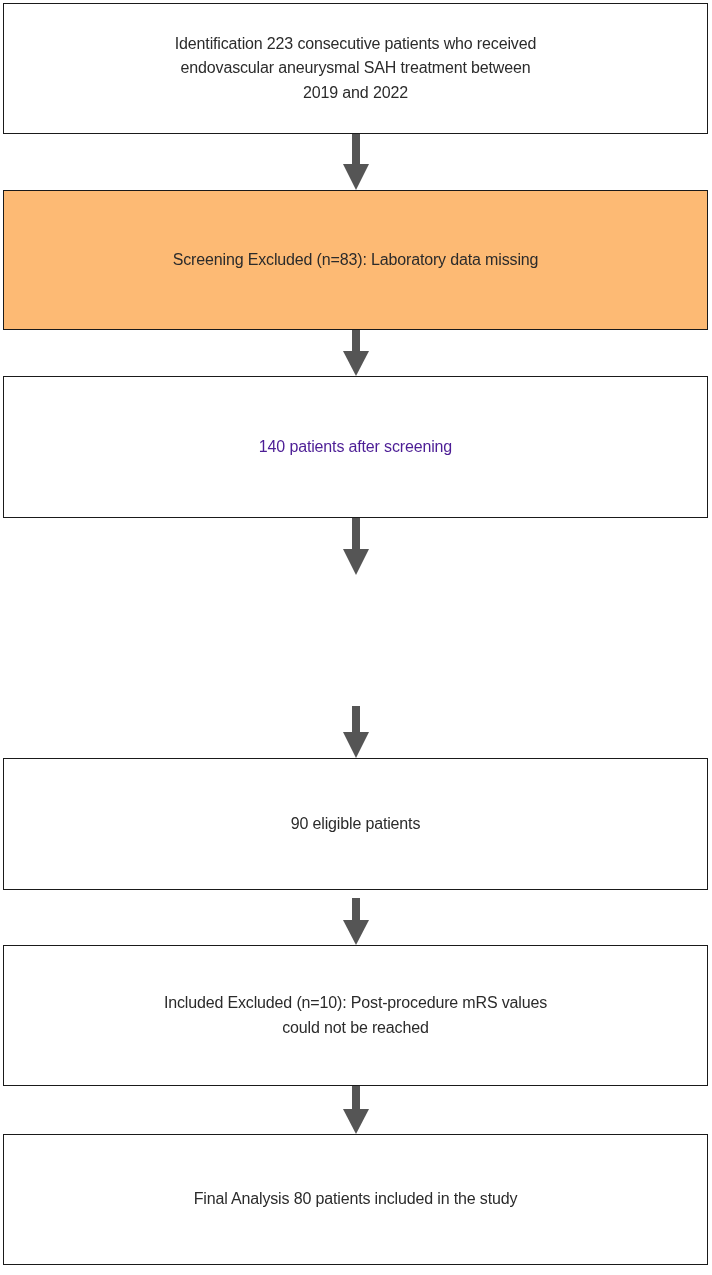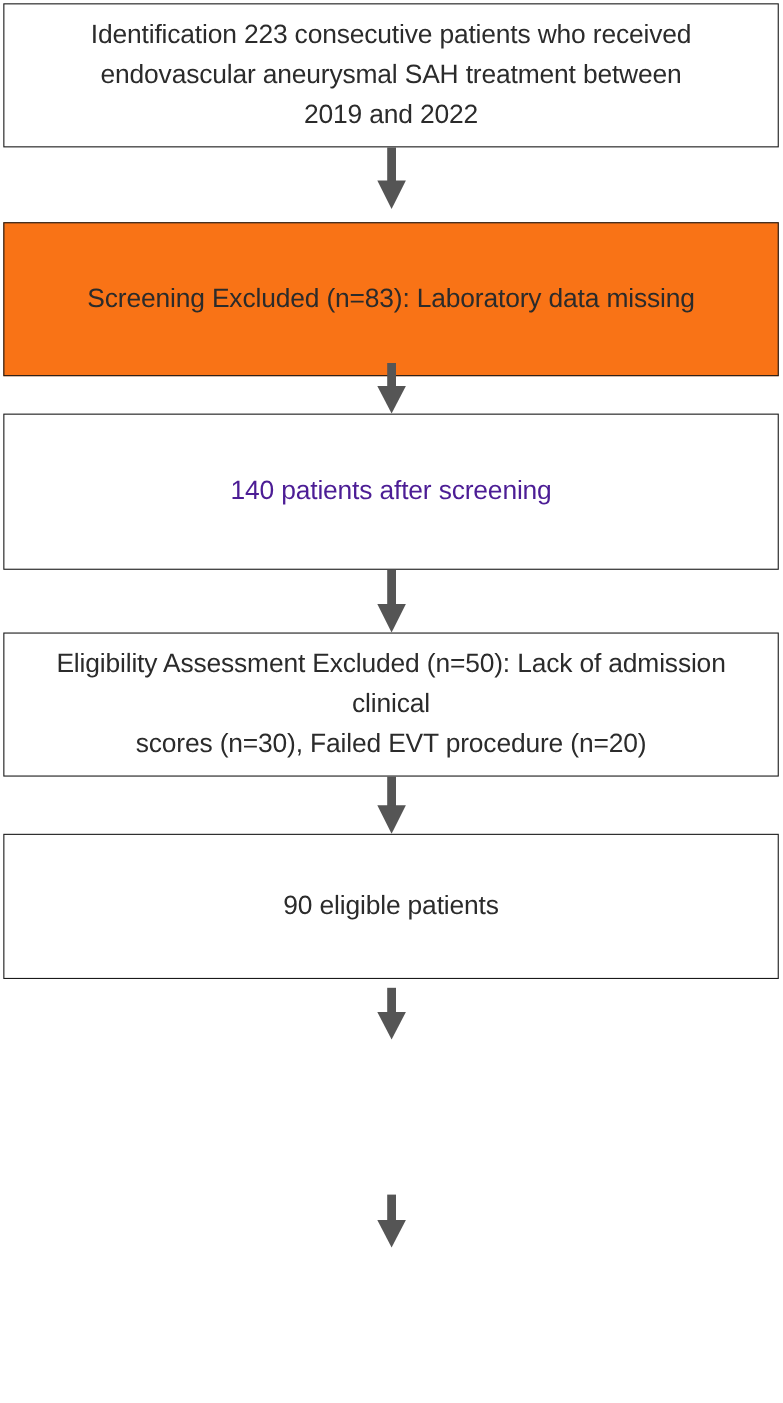--- a/index.html
+++ b/index.html
@@ -25,21 +25,21 @@
     box-sizing: border-box;
     border: 1.6px solid #1a1a1a;
     background: #ffffff;
     display: flex;
     align-items: center;
     justify-content: center;
     text-align: center;
   }
   .node-text {
     font-family: "Liberation Sans", sans-serif;
-    font-size: 24px;
+    font-size: 16px;
     line-height: 1.52;
     color: #2b2b2b;
     letter-spacing: -0.15px;
     padding: 0 10px;
     white-space: pre-line;
     font-weight: 400;
   }
   .connector {
     position: absolute;
     left: 0;
@@ -62,21 +62,21 @@
 2019 and 2022</span>
   </div>
 
   <div class="connector" style="top: 134px; height: 56px;">
     <svg width="712" height="56" viewBox="0 0 712 56" xmlns="http://www.w3.org/2000/svg" aria-hidden="true">
       <rect x="352" y="0" width="8" height="33" fill="#555555"></rect>
       <polygon points="343,30 369,30 356,56" fill="#555555"></polygon>
     </svg>
   </div>
 
-  <div class="node-box" style="top: 202px; height: 140px; border-color: rgb(26, 26, 26); background: #f97316;">
+  <div class="node-box" style="top: 190px; height: 140px; border-color: rgb(26, 26, 26); background: #fdba74;">
     <span class="node-text" style="color: rgb(43, 43, 43);">Screening Excluded (n=83): Laboratory data missing</span>
   </div>
 
   <div class="connector" style="top: 330px; height: 46px;">
     <svg width="712" height="46" viewBox="0 0 712 46" xmlns="http://www.w3.org/2000/svg" aria-hidden="true">
       <rect x="352" y="0" width="8" height="24" fill="#555555"></rect>
       <polygon points="343,21 369,21 356,46" fill="#555555"></polygon>
     </svg>
   </div>
 
@@ -84,45 +84,48 @@
     <span class="node-text" style="color: #4c1d95;">140 patients after screening</span>
   </div>
 
   <div class="connector" style="top: 518px; height: 57px;">
     <svg width="712" height="57" viewBox="0 0 712 57" xmlns="http://www.w3.org/2000/svg" aria-hidden="true">
       <rect x="352" y="0" width="8" height="34" fill="#555555"></rect>
       <polygon points="343,31 369,31 356,57" fill="#555555"></polygon>
     </svg>
   </div>
 
-  <div class="node-box" style="top: 575px; height: 131px; border-color: rgb(26, 26, 26); background: rgb(255, 255, 255);">
-    <span class="node-text" style="color: rgb(43, 43, 43);">Eligibility Assessment Excluded (n=50): Lack of admission clinical
-scores (n=30), Failed EVT procedure (n=20)</span>
-  </div>
 
   <div class="connector" style="top: 706px; height: 52px;">
     <svg width="712" height="52" viewBox="0 0 712 52" xmlns="http://www.w3.org/2000/svg" aria-hidden="true">
       <rect x="352" y="0" width="8" height="29" fill="#555555"></rect>
       <polygon points="343,26 369,26 356,52" fill="#555555"></polygon>
     </svg>
   </div>
 
   <div class="node-box" style="top: 758px; height: 132px; border-color: rgb(26, 26, 26); background: rgb(255, 255, 255);">
     <span class="node-text" style="color: rgb(43, 43, 43);">90 eligible patients</span>
   </div>
 
   <div class="connector" style="top: 898px; height: 47px;">
     <svg width="712" height="47" viewBox="0 0 712 47" xmlns="http://www.w3.org/2000/svg" aria-hidden="true">
       <rect x="352" y="0" width="8" height="25" fill="#555555"></rect>
       <polygon points="343,22 369,22 356,47" fill="#555555"></polygon>
     </svg>
   </div>
 
+  <div class="node-box" style="top: 945px; height: 141px; border-color: rgb(26, 26, 26); background: rgb(255, 255, 255);">
+    <span class="node-text" style="color: rgb(43, 43, 43);">Included Excluded (n=10): Post-procedure mRS values
+could not be reached</span>
+  </div>
 
   <div class="connector" style="top: 1086px; height: 48px;">
     <svg width="712" height="48" viewBox="0 0 712 48" xmlns="http://www.w3.org/2000/svg" aria-hidden="true">
       <rect x="352" y="0" width="8" height="26" fill="#555555"></rect>
       <polygon points="343,23 369,23 356,48" fill="#555555"></polygon>
     </svg>
   </div>
 
+  <div class="node-box" style="top: 1134px; height: 131px; border-color: rgb(26, 26, 26); background: rgb(255, 255, 255);">
+    <span class="node-text" style="color: rgb(43, 43, 43);">Final Analysis 80 patients included in the study</span>
+  </div>
 
 </div>
 
 </body></html>

